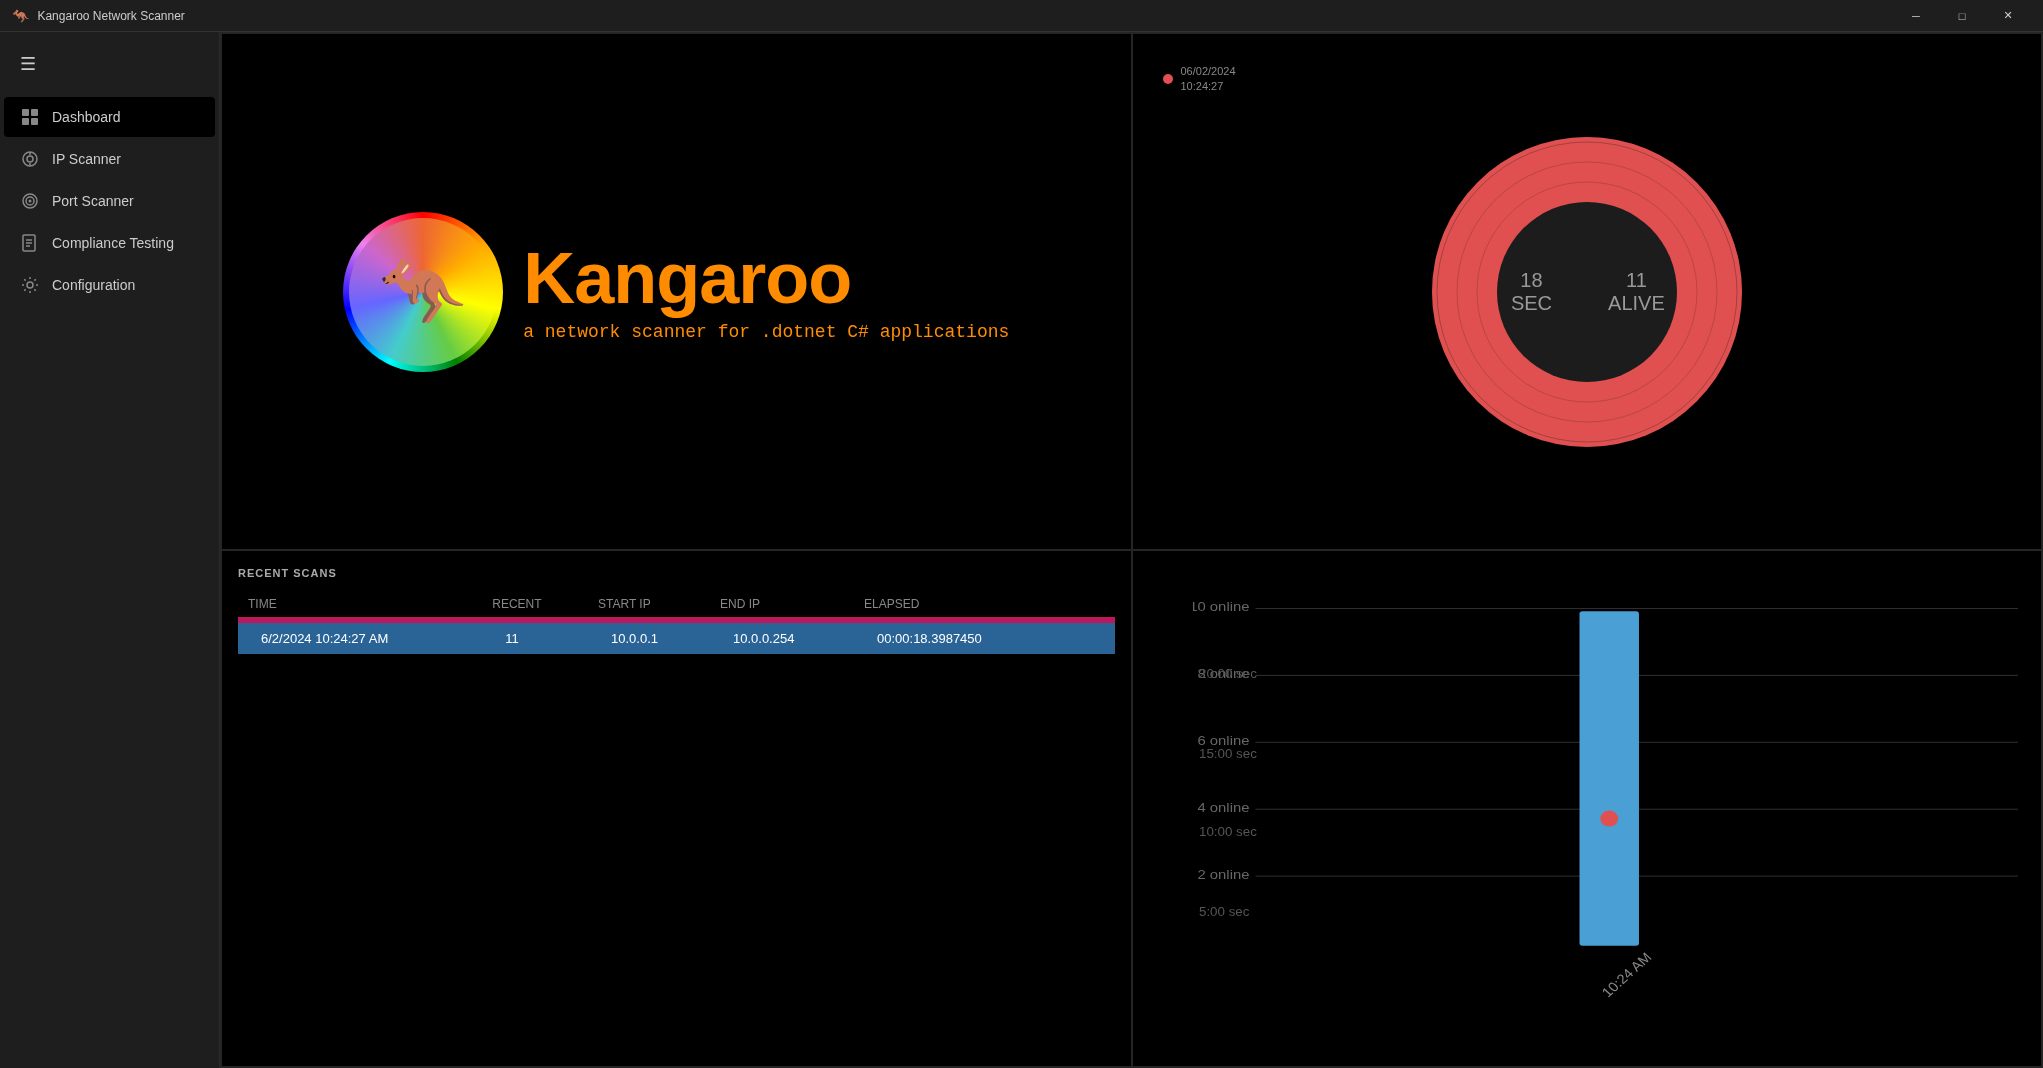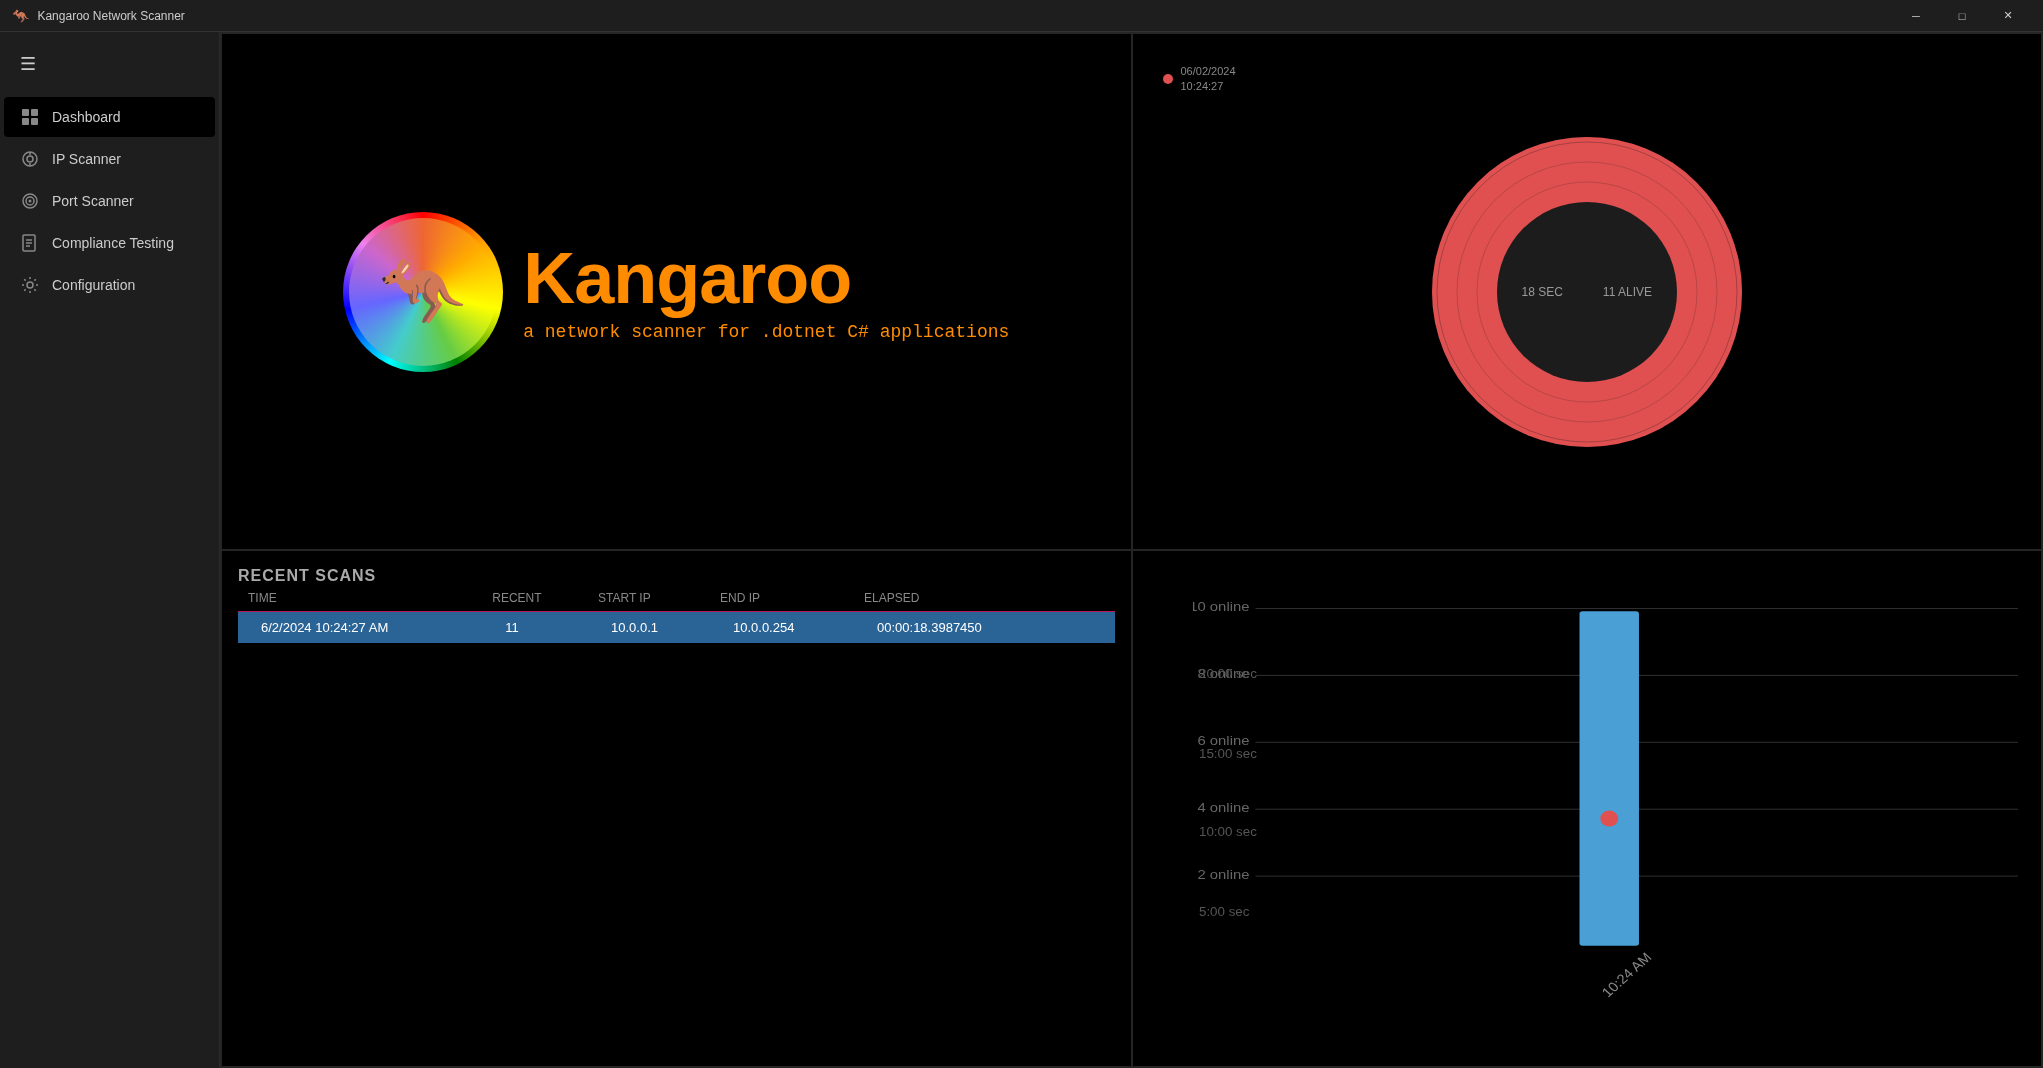--- a/index.html
+++ b/index.html
@@ -205,47 +205,48 @@
     .donut-labels {
       position: absolute;
       top: 50%;
       left: 50%;
       transform: translate(-50%, -50%);
       display: flex;
       gap: 40px;
       align-items: center;
     }
     .donut-label {
-      font-size: 12px;
+      font-size: 20px;
       color: #999;
       text-align: center;
     }
 
     
     .scans-panel {
       padding: 16px;
     }
     .scans-title {
-      font-size: 16px;
+      font-size: 11px;
       color: #aaa;
       font-weight: 600;
       letter-spacing: 1px;
+      margin-bottom: 12px;
     }
     .scans-table {
       width: 100%;
       border-collapse: collapse;
       font-size: 13px;
     }
     .scans-table th {
       color: #888;
       text-align: left;
       padding: 6px 10px;
       font-weight: 500;
       font-size: 12px;
-      border-bottom: 1px solid #be185d;
+      border-bottom: 6px solid #be185d;
     }
     .scans-table td {
       padding: 8px 10px;
       color: #ccc;
     }
     .scans-table tr.selected td {
       background: #2a6496;
       color: #fff;
       padding-left: 23px;
     }

